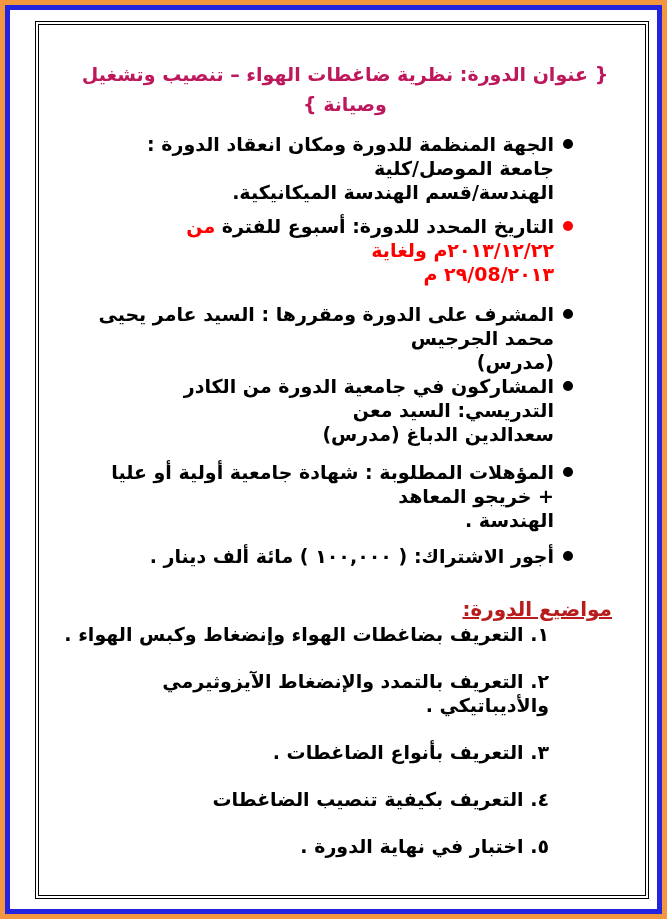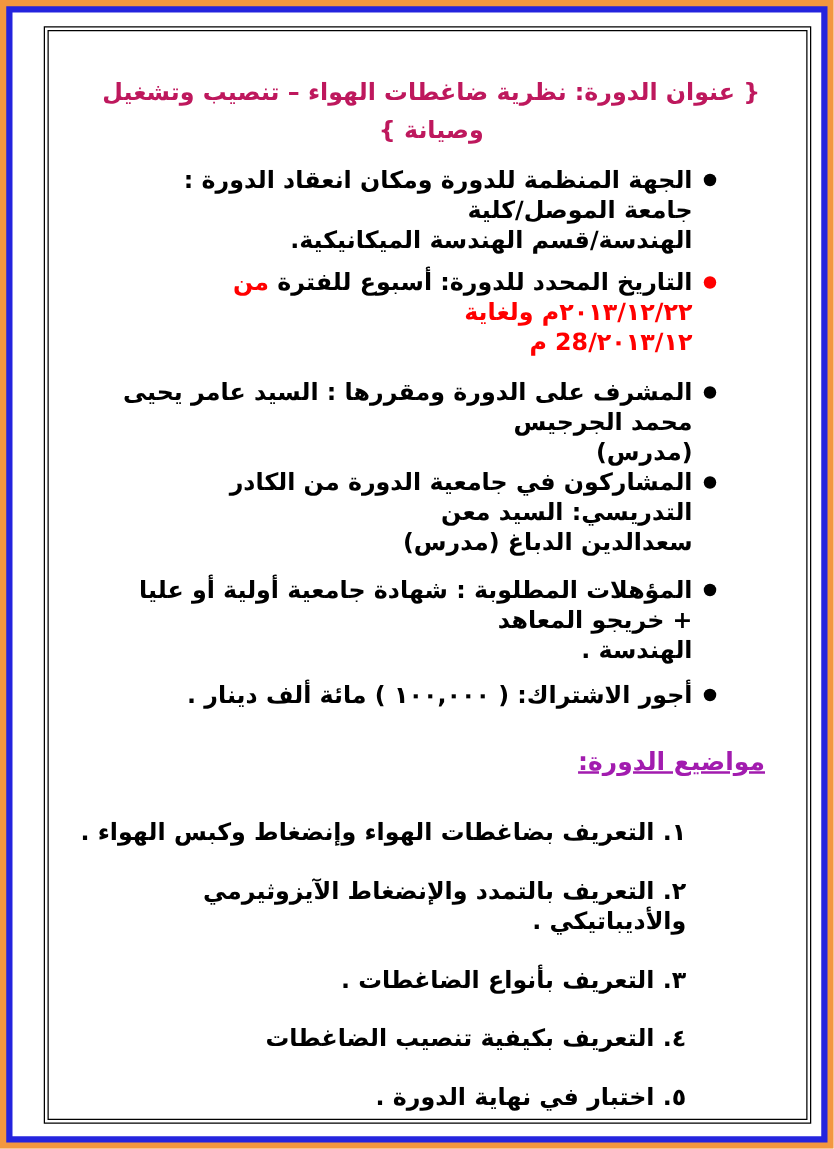--- a/index.html
+++ b/index.html
@@ -68,27 +68,27 @@
   .detail-item:nth-child(1) { margin-bottom: 10px; }
   .detail-item:nth-child(2) { margin-bottom: 16px; }
   .detail-item:nth-child(3) { margin-bottom: 0px;  }
   .detail-item:nth-child(4) { margin-bottom: 14px; }
   .detail-item:nth-child(5) { margin-bottom: 12px; }
 
   .topics-heading {
     margin-top: 28px;
     padding-right: 9px;
     text-align: right;
-    color: #a21caf;
+    color: #b91c1c;
     text-decoration: underline;
     font-size: 20px;
     line-height: 26px;
   }
 
-  .topics-list { margin-top: 32px; }
+  .topics-list { }
   .topic-item {
     padding-right: 72px;
     text-align: right;
     margin-bottom: 23px;
     line-height: 24px;
   }
 </style>
 </head>
 <body>
 
@@ -102,21 +102,21 @@
 
           <div class="details-list">
               <div class="detail-item">
                 <span class="bullet-dot"></span>
                 <div class="detail-line"><span class="seg">الجهة المنظمة للدورة ومكان انعقاد الدورة : جامعة الموصل/كلية</span></div>
                 <div class="detail-line cont"><span class="seg">الهندسة/قسم الهندسة الميكانيكية.</span></div>
               </div>
               <div class="detail-item">
                 <span class="bullet-dot red"></span>
                 <div class="detail-line"><span class="seg">التاريخ المحدد للدورة: أسبوع للفترة  </span><span class="seg red">من ٢٠١٣/١٢/٢٢م  ولغاية</span></div>
-                <div class="detail-line cont"><span class="seg red">٢٠١٣/١٢/28 م</span></div>
+                <div class="detail-line cont"><span class="seg red">٢٠١٣/08/٢٩ م</span></div>
               </div>
               <div class="detail-item">
                 <span class="bullet-dot"></span>
                 <div class="detail-line"><span class="seg">المشرف على الدورة ومقررها : السيد عامر يحيى محمد الجرجيس</span></div>
                 <div class="detail-line cont"><span class="seg">(مدرس)</span></div>
               </div>
               <div class="detail-item">
                 <span class="bullet-dot"></span>
                 <div class="detail-line"><span class="seg">المشاركون في جامعية الدورة من الكادر التدريسي: السيد معن</span></div>
                 <div class="detail-line cont"><span class="seg">سعدالدين الدباغ (مدرس)</span></div>

